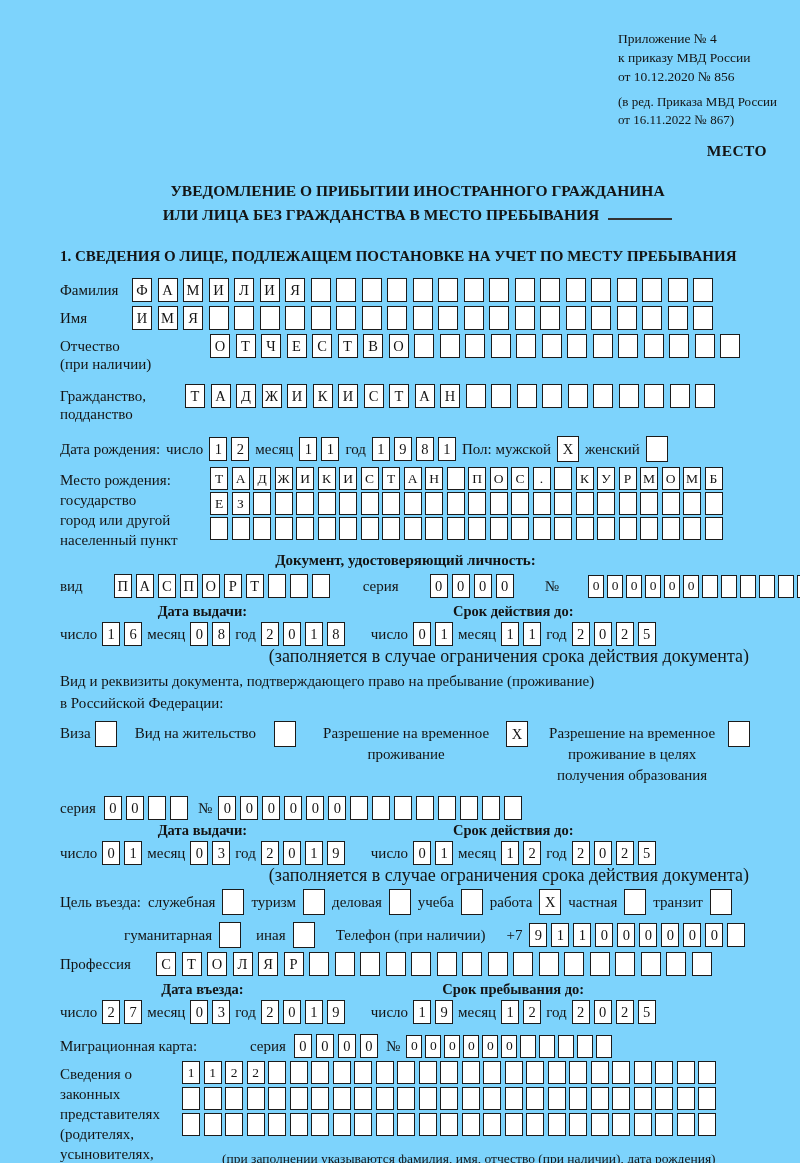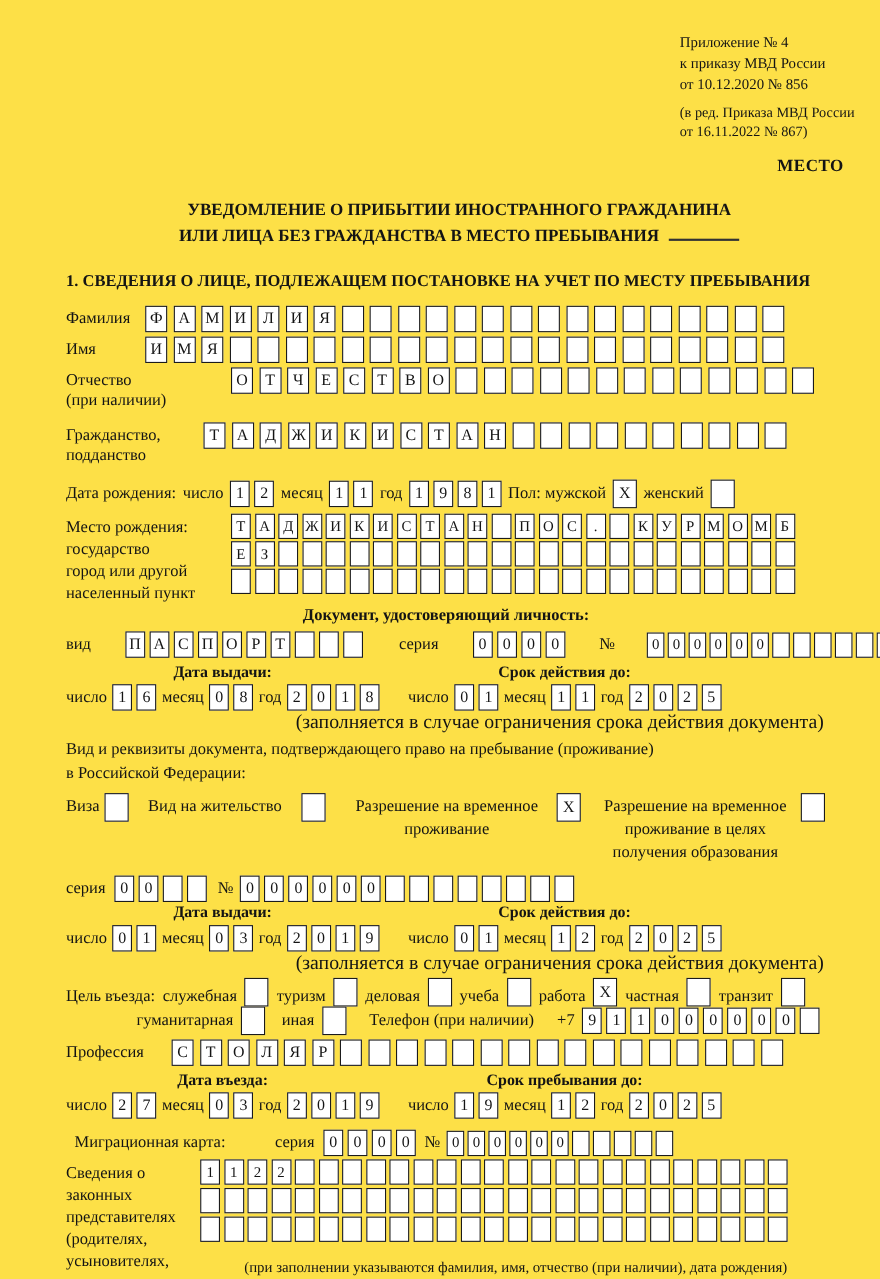--- a/index.html
+++ b/index.html
@@ -1,17 +1,17 @@
 <!DOCTYPE html>
 <html><head>
 <meta charset="utf-8">
 <style>
   html,body { margin:0; padding:0; background:#888; }
   .page {
-    width:800px; height:1163px; background:#fde047; margin:0 auto;
+    width:800px; height:1163px; background:#7dd3fc; margin:0 auto;
     box-sizing:border-box; padding:30px 25px 0 60px;
     font-family:"Liberation Serif","DejaVu Serif",serif;
     color:#141414; font-size:15px; overflow:hidden; position:relative;
   }
   
   .appendix { margin-left:558px; width:200px; font-size:13.5px; line-height:1.4; }
   .appendix .edition { margin-top:6px; font-size:13px; }
   .form-label { text-align:right; margin:13px 8px 0 0; font-weight:bold; font-size:15.5px; letter-spacing:.4px; }
   .title { margin-top:19px; text-align:center; font-weight:bold; font-size:15.5px; line-height:1.55; }
   .blankline { display:inline-block; width:64px; border-bottom:2px solid #333; height:12px; margin-left:9px; }
@@ -47,33 +47,33 @@
   .dates { display:flex; margin:0; }
   .dg-head { text-align:center; font-size:14.5px; line-height:17px;font-weight:bold; }
   .dg-line { display:flex; align-items:center; gap:5px; height:28px; }
   .dgroup + .dgroup { margin-left:26px; }
   .note-right { text-align:right; font-size:18px; padding-right:26px; line-height:16px; margin-bottom:6px; }
   .intro { line-height:22px; }
   .r-permit { align-items:flex-start; margin:7px 0 10px; }
   .r-permit .plabel { line-height:21px; padding-top:2px; }
   .r-permit .center2 { text-align:center; }
   .r-serial { align-items:center; margin-bottom:2px; }
-  .r-purpose { align-items:flex-end; }
+  .r-purpose { align-items:center; margin-bottom:7px; }
   .r-purpose > * { margin-right:7px; }
   .r-human { align-items:center; margin-left:64px; margin-bottom:4px; }
   .r-human > * { margin-right:7px; }
   .r-prof { align-items:center; margin-bottom:4px; }
   .r-entry { margin-top:5px; margin-bottom:8px; }
   .r-migr { align-items:center; margin-bottom:3px; }
   .r-repr { margin-bottom:1px; }
   .repr-rows .boxrow { margin-bottom:3px; }
   .footer-note { margin-left:150px; font-size:13.5px; line-height:18px; padding-bottom:6px; }
 
   .w72 { width:72px; }  .w150 { width:150px; } .w125 { width:125px; }
-  .w96 { width:96px; }  .w122 { width:122px; } .w145 { width:145px;text-align:right; }
+  .w96 { width:96px; }  .w122 { width:122px; } .w145 { width:145px; }
   .ml8 { margin-left:8px; } .ml10 { margin-left:10px; } .ml14 { margin-left:14px; } .ml45 { margin-left:45px; }
   .mr6 { margin-right:6px; } .mr8 { margin-right:8px; }
 </style>
 </head>
 <body>
 
 <div class="page">
 
   <div class="appendix">
     <div>Приложение № 4</div>

